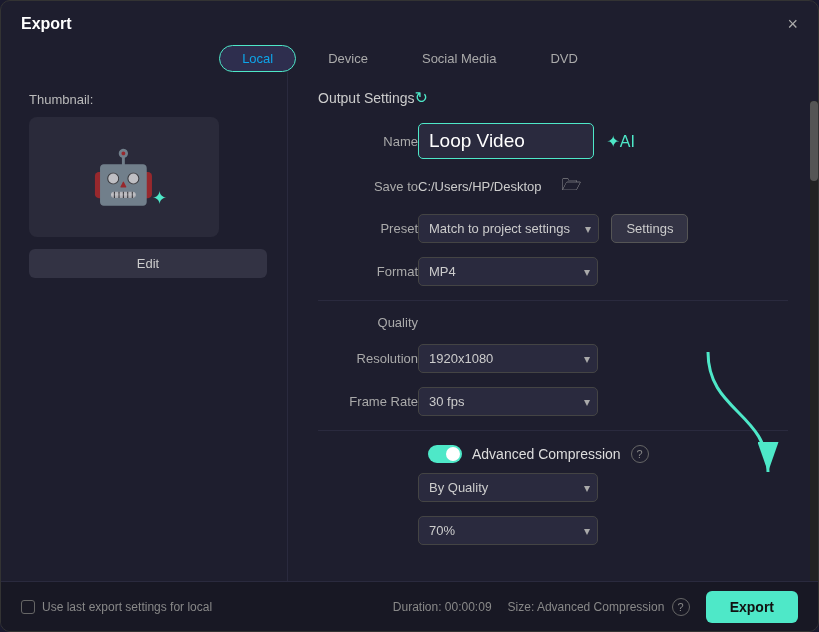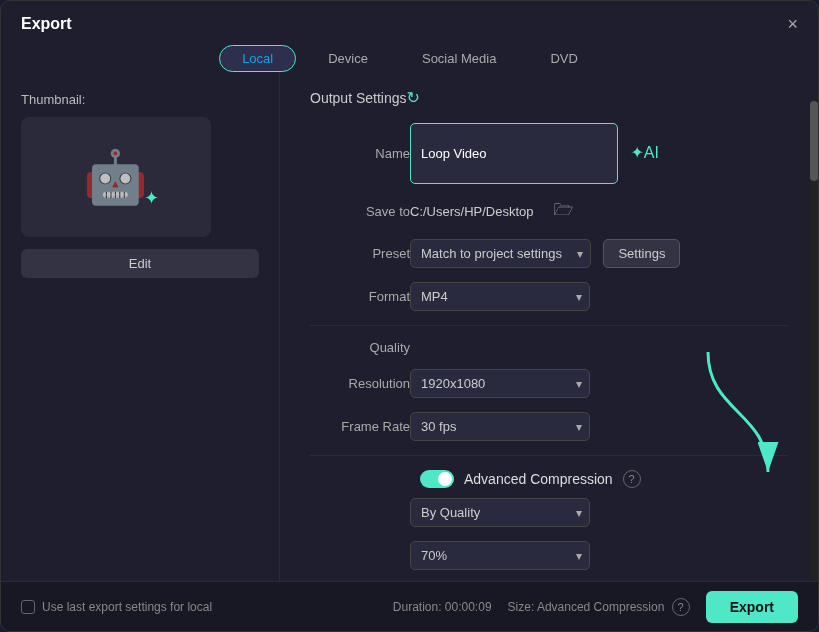--- a/index.html
+++ b/index.html
@@ -64,20 +64,21 @@
     .content {
       display: flex;
       height: calc(100% - 110px);
     }
     
     .left-panel {
       width: 279px;
       padding: 20px;
       flex-shrink: 0;
       border-right: 1px solid #2a2a3e;
+      margin-left: 8px;
     }
     .thumbnail-label {
       font-size: 13px;
       color: #bbb;
       margin-bottom: 10px;
     }
     .thumbnail-box {
       width: 190px;
       height: 120px;
       background: #2a2a3a;
@@ -145,23 +146,23 @@
       flex-shrink: 0;
     }
     .form-control {
       flex: 1;
     }
     input[type="text"].text-input {
       background: #2a2a3e;
       border: 1.5px solid #4ee8c8;
       border-radius: 5px;
       color: #fff;
-      padding: 22px 10px;
-      font-size: 13px;
-      width: 208px;
+      padding: 6px 10px;
+      font-size: 19px;
+      width: 176px;
       outline: none;
     }
     .ai-label-btn {
       margin-left: 8px;
       color: #4ee8c8;
       font-size: 16px;
       cursor: pointer;
     }
     .save-to-row {
       display: flex;

